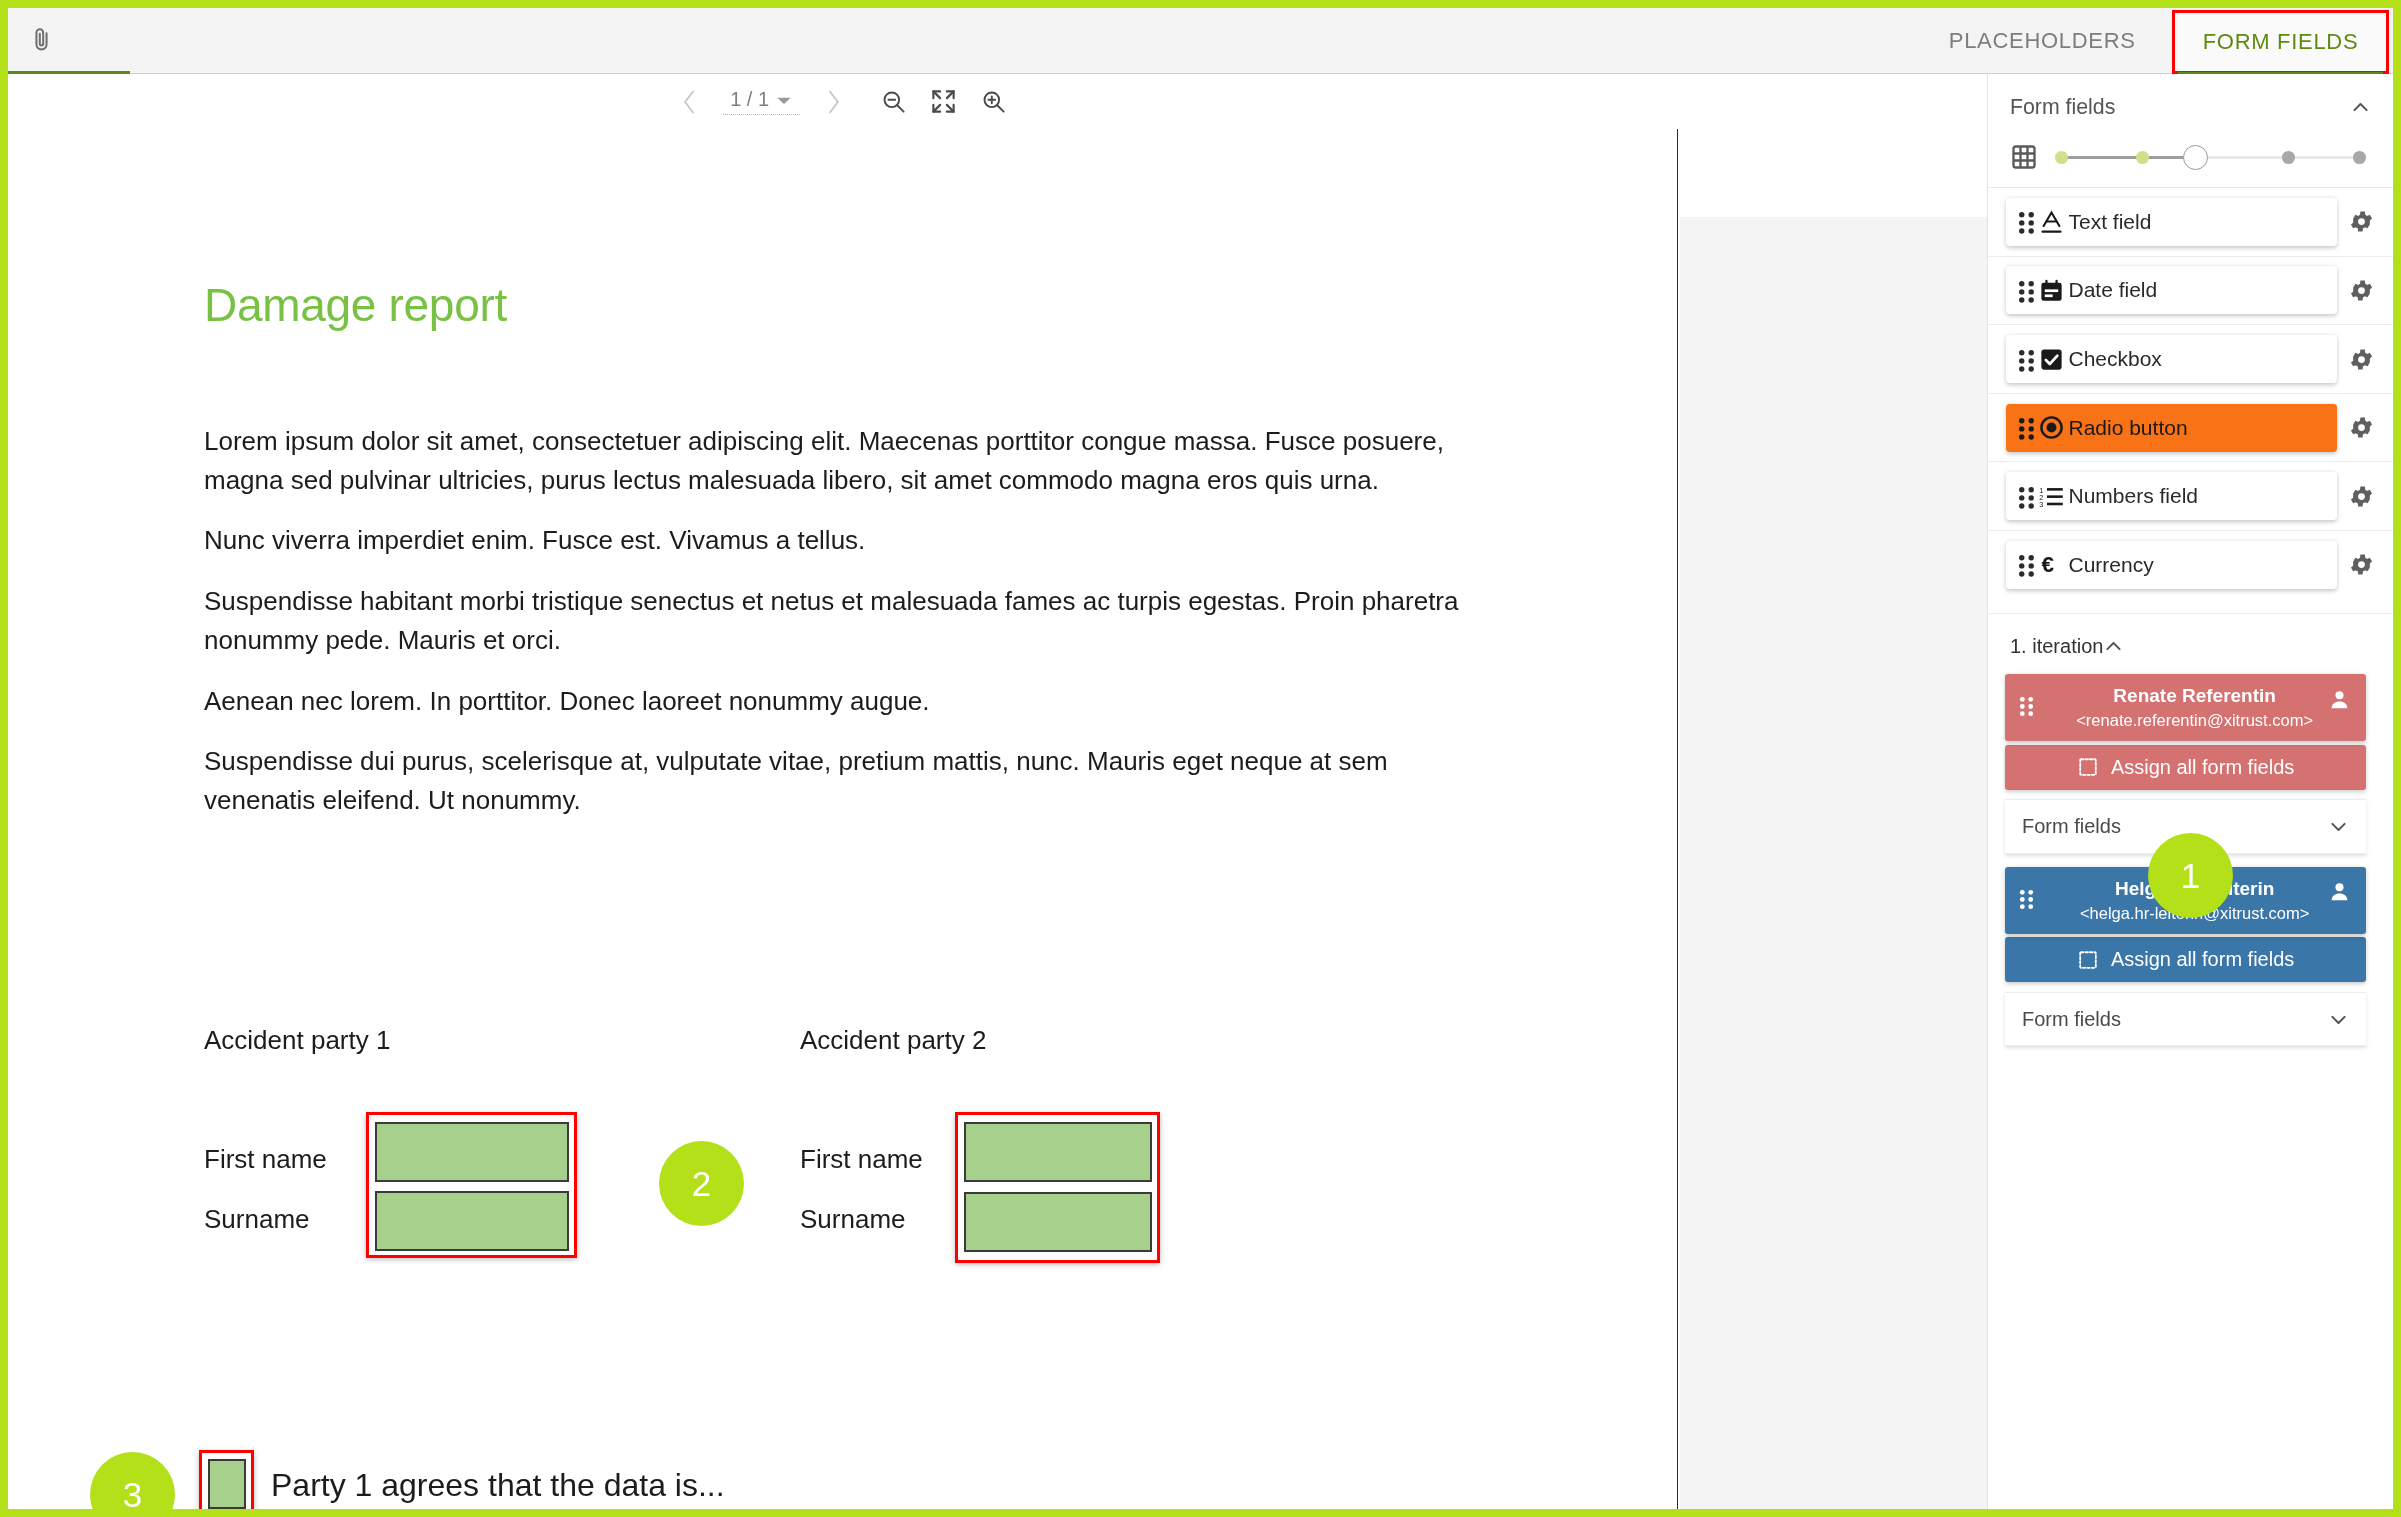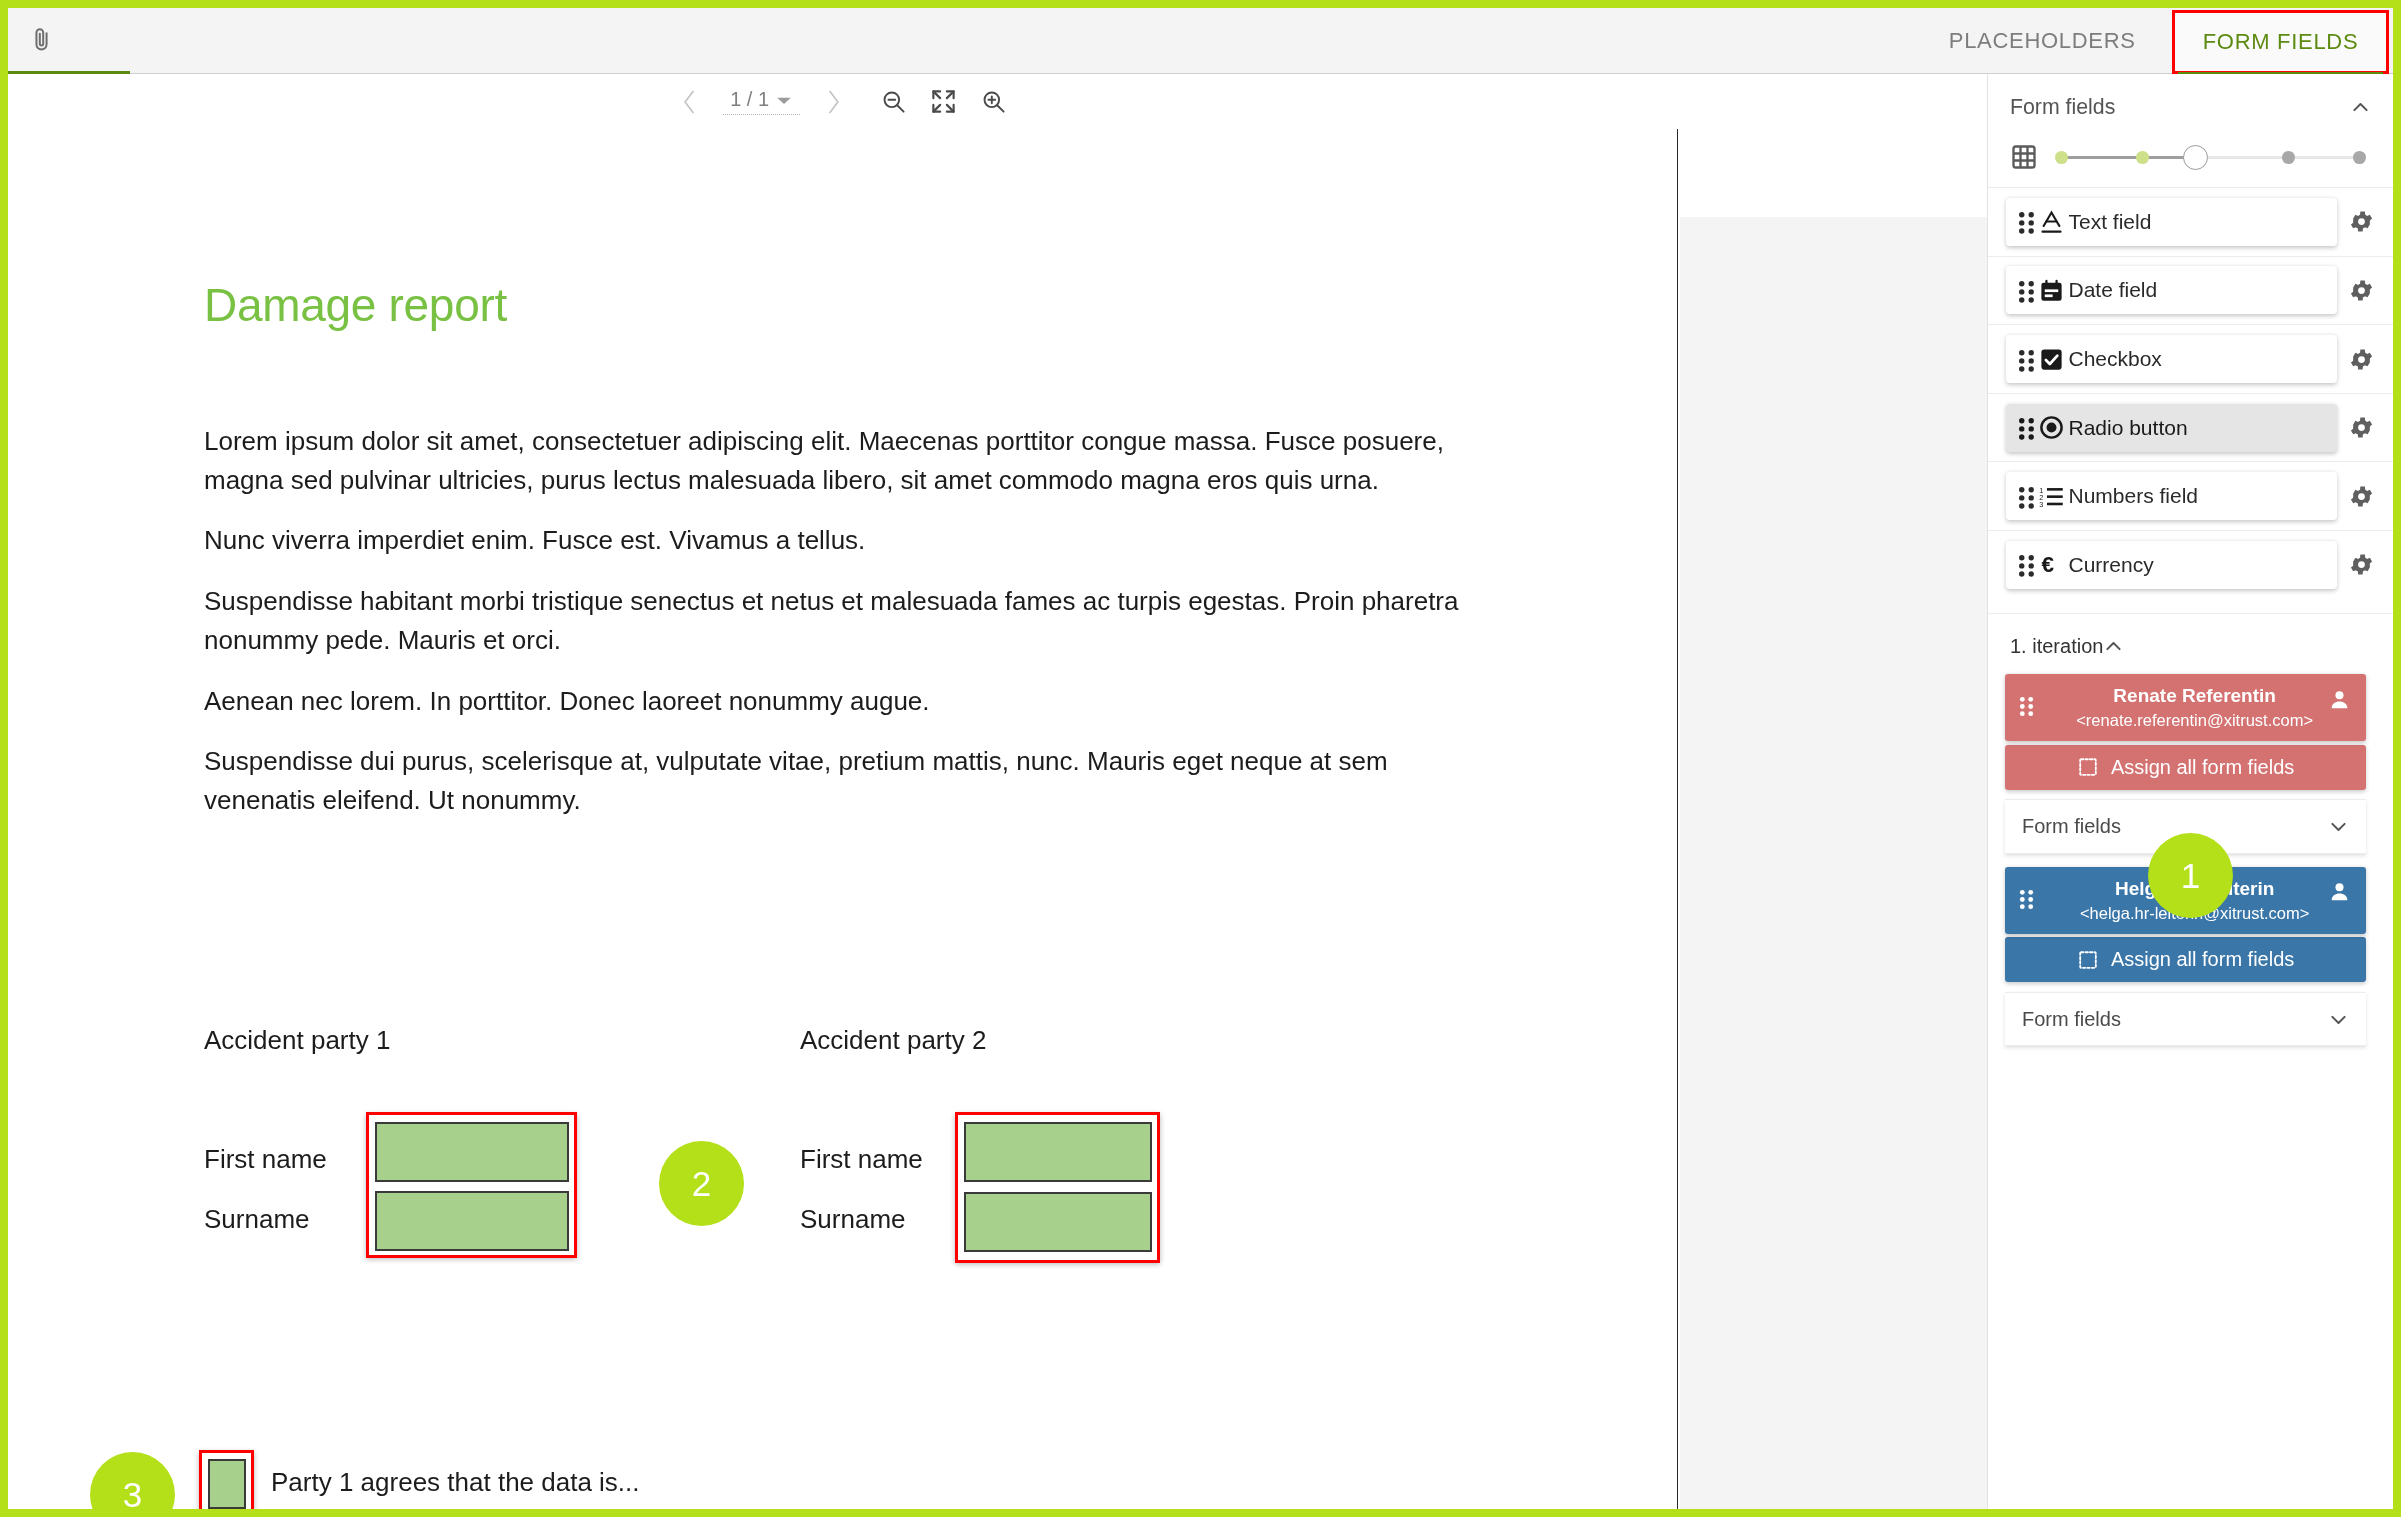--- a/index.html
+++ b/index.html
@@ -116,21 +116,21 @@
     box-shadow: 0 2.4px 5.5px rgba(0,0,0,0.28);
     background: #ffffff;
   }
   .green-field {
     position: absolute;
     background: #a8d08d;
     border: 2.4px solid #3a3a3a;
   }
 
   
-  .chk-label { position: absolute; font-size: 26px; color: #1c1c1c; }
+  .chk-label { position: absolute; font-size: 32px; color: #1c1c1c; }
 
   
   .badge {
     position: absolute;
     border-radius: 50%;
     background: #b3e019;
     color: #ffffff;
     display: flex; align-items: center; justify-content: center;
     font-size: 35px;
   }
@@ -179,21 +179,21 @@
     display: flex; align-items: center;
     gap: 3px;
     background: #ffffff;
     border-radius: 3.7px;
     box-shadow: 0 1.8px 4.3px rgba(0,0,0,0.22);
     padding: 9.8px 12.2px;
     cursor: grab;
     min-height: 48px;
     text-align: center;
   }
-  .chip.highlight { background: #e5e5e5; }
+  .chip.highlight { background: #f97316; }
   .chip.highlight .chip-text { color: #1a1a1a; }
   .grip { width: 17px; height: 21px; flex: 0 0 auto; }
   .chip-icon { width: 27px; height: 27px; flex: 0 0 auto; display:flex; align-items:center; justify-content:center; }
   .chip-text { font-size: 21px; color: #2a2a2a; white-space: nowrap; }
   .gear { width: 27px; height: 27px; flex: 0 0 auto; cursor: pointer; }
 
   
   #iteration-block { margin-top: 14.6px; border-top: 1.2px solid #ededed; }
   #iteration-head {
     display: flex; align-items: center; 

